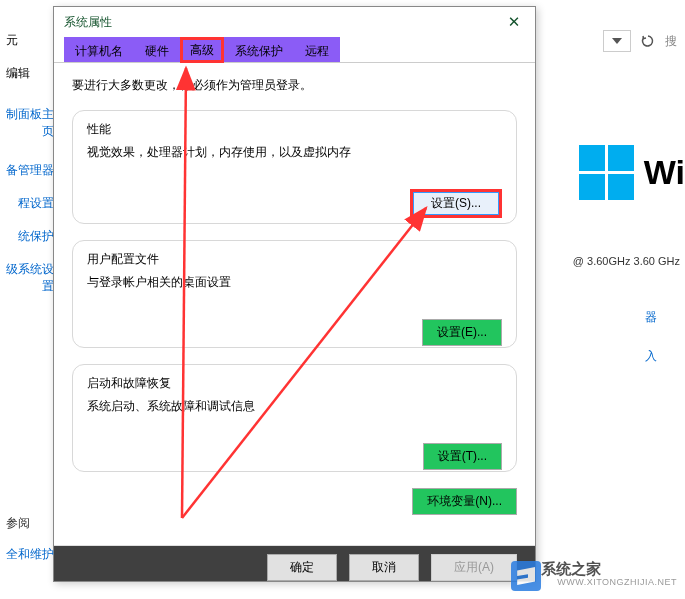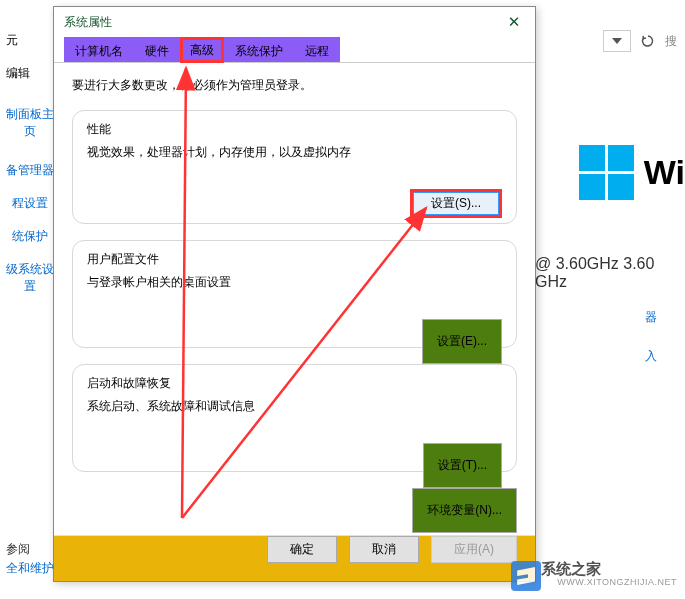--- a/index.html
+++ b/index.html
@@ -1,33 +1,33 @@
 <!DOCTYPE html>
 <html><head>
   <meta charset="utf-8">
   <style>
     * { margin: 0; padding: 0; box-sizing: border-box; font-family: "Microsoft YaHei", "SimSun", sans-serif; }
     body { width: 685px; height: 599px; background: #fff; position: relative; overflow: hidden; font-size: 12px; color: #000; }
 
     
     .bg-left { position: absolute; left: 0; top: 0; width: 60px; height: 100%; background: #fff; }
     .bg-left .menu-top { padding: 8px 6px; font-size: 12px; color: #000; text-align: right; }
-    .bg-left .side-item { padding: 8px 6px; font-size: 12px; text-align: center; color: #333; }
+    .bg-left .side-item { padding: 8px 6px; font-size: 12px; text-align: right; color: #333; }
     .bg-left .side-item.blue { color: #0066cc; }
 
     
     .bg-right { position: absolute; right: 0; top: 0; width: 150px; height: 100%; }
     .bg-right .toolbar-right { position: absolute; right: 8px; top: 30px; display: flex; gap: 6px; align-items: center; }
     .bg-right .toolbar-right .dropdown-arrow { width: 28px; height: 22px; border: 1px solid #ccc; background: #fff; display: flex; align-items: center; justify-content: center; }
     .bg-right .toolbar-right .refresh { width: 22px; height: 22px; display: flex; align-items: center; justify-content: center; }
     .bg-right .win-logo { position: absolute; right: 0; top: 145px; display: flex; align-items: center; gap: 10px; }
     .bg-right .win-logo .logo-grid { display: grid; grid-template: 26px 26px / 26px 26px; gap: 3px; }
     .bg-right .win-logo .logo-grid div { background: #00adef; }
     .bg-right .win-logo .wintext { font-size: 34px; color: #000; font-weight: 700; }
-    .bg-right .ghz { position: absolute; top: 255px; right: 5px; font-size: 16px; color: #333; }
+    .bg-right .ghz { position: absolute; top: 255px; right: 5px; font-size: 11px; color: #333; }
     .bg-right .misc { position: absolute; top: 309px; right: 0; width: 40px; font-size: 12px; color: #0066cc; }
     .bg-right .misc div { margin-bottom: 22px; text-align: left; }
 
     
     .dialog { position: absolute; left: 53px; top: 6px; width: 483px; height: 576px; border: 1px solid #888; background: #fff; box-shadow: 2px 2px 8px rgba(0,0,0,0.2); }
     .titlebar { height: 30px; padding: 7px 10px; color: #14532d; font-size: 12px; position: relative; }
     .titlebar .close { position: absolute; right: 8px; top: 5px; width: 26px; height: 20px; display: flex; align-items: center; justify-content: center; font-size: 15px; cursor: pointer; }
     .tabs { display: flex; border-bottom: 1px solid #ccc; padding-left: 10px; height: 26px; }
     .tab { padding: 5px 10px 4px; font-size: 12px; background: #8b5cf6; border: 1px solid transparent; cursor: pointer; }
     .tab.active { border: 1px solid #ccc; border-bottom: 1px solid #fff; margin-bottom: -1px; }
@@ -36,42 +36,42 @@
     .dialog-body { padding: 14px 18px 10px; }
     .admin-msg { font-size: 12px; margin-bottom: 16px; }
 
     .group { border: 1px solid #d8d8d8; border-radius: 12px; margin-bottom: 16px; padding: 10px 14px 14px; position: relative; }
     .group .desc { font-size: 12px; margin: 6px 0 0px; color: #000; }
     .group .btn-row { text-align: right; margin-top: 28px; }
     .group.perf { height: 114px; }
     .group.user { height: 108px; }
     .group.startup { height: 108px; }
 
-    .btn { display: inline-block; padding: 13px 14px; border: 1px solid #aaa; background: #4d7c0f; font-size: 12px; cursor: pointer; text-align: center; }
+    .btn { display: inline-block; padding: 4px 14px; border: 1px solid #aaa; background: #22c55e; font-size: 12px; cursor: pointer; text-align: center; }
     .btn.highlight { border: 3px solid #ff3333; background: #e8f0fa; box-shadow: inset 0 0 0 1px #3399ff; padding: 3px 18px; }
 
     .env-row { text-align: right; margin-top: 8px; }
 
-    .dialog-footer { position: absolute; bottom: 0; left: 0; right: 0; height: 46px; border-top: 1px solid #e0e0e0; background: #eab308; display: flex; justify-content: flex-end; align-items: flex-start; padding-right: 18px; gap: 12px; }
+    .dialog-footer { position: absolute; bottom: 0; left: 0; right: 0; height: 36px; border-top: 1px solid #e0e0e0; background: #404040; display: flex; justify-content: flex-end; align-items: flex-end; padding-right: 18px; gap: 12px; }
     .dialog-footer .btn { padding: 4px 22px; background: #e1e1e1; border: 1px solid #aaa; }
     .dialog-footer .btn.disabled { color: #999; border-color: #ccc; }
 
     
     .arrows { position: absolute; inset: 0; pointer-events: none; z-index: 50; }
 
     
     .watermark { position: absolute; right: 8px; bottom: 8px; display: flex; align-items: flex-start; gap: 0; opacity: 0.85; }
     .watermark .logo-ico { width: 30px; height: 30px; background: #2a7de1; border-radius: 4px; position: relative; }
     .watermark .logo-ico::after { content: ''; position: absolute; inset: 6px; background: #fff; clip-path: polygon(0 20%, 100% 0, 100% 80%, 0 100%, 0 70%, 60% 60%, 60% 40%, 0 50%); }
     .watermark .wm-text { display: flex; flex-direction: column; line-height: 1.1; }
     .watermark .wm-text .line1 { font-size: 15px; font-weight: bold; color: #333; }
     .watermark .wm-text .line2 { font-size: 9px; color: #888; letter-spacing: 0.5px; margin-left: 16px; }
 
     
-    .bl-links { position: absolute; left: 6px; bottom: 22px; display: flex; flex-direction: column; gap: 2px; font-size: 12px; color: #0066cc; }
+    .bl-links { position: absolute; left: 6px; bottom: 36px; display: flex; flex-direction: column; gap: 14px; font-size: 12px; color: #0066cc; }
   </style>
 </head>
 <body>
 
 <div class="bg-left">
   <div class="menu-top" style="text-align:left; padding-top:32px;">元</div>
   <div class="menu-top" style="text-align:left;">编辑</div>
   <div style="height:8px;"></div>
   <div class="side-item blue">制面板主页</div>
   <div style="height:6px;"></div>

